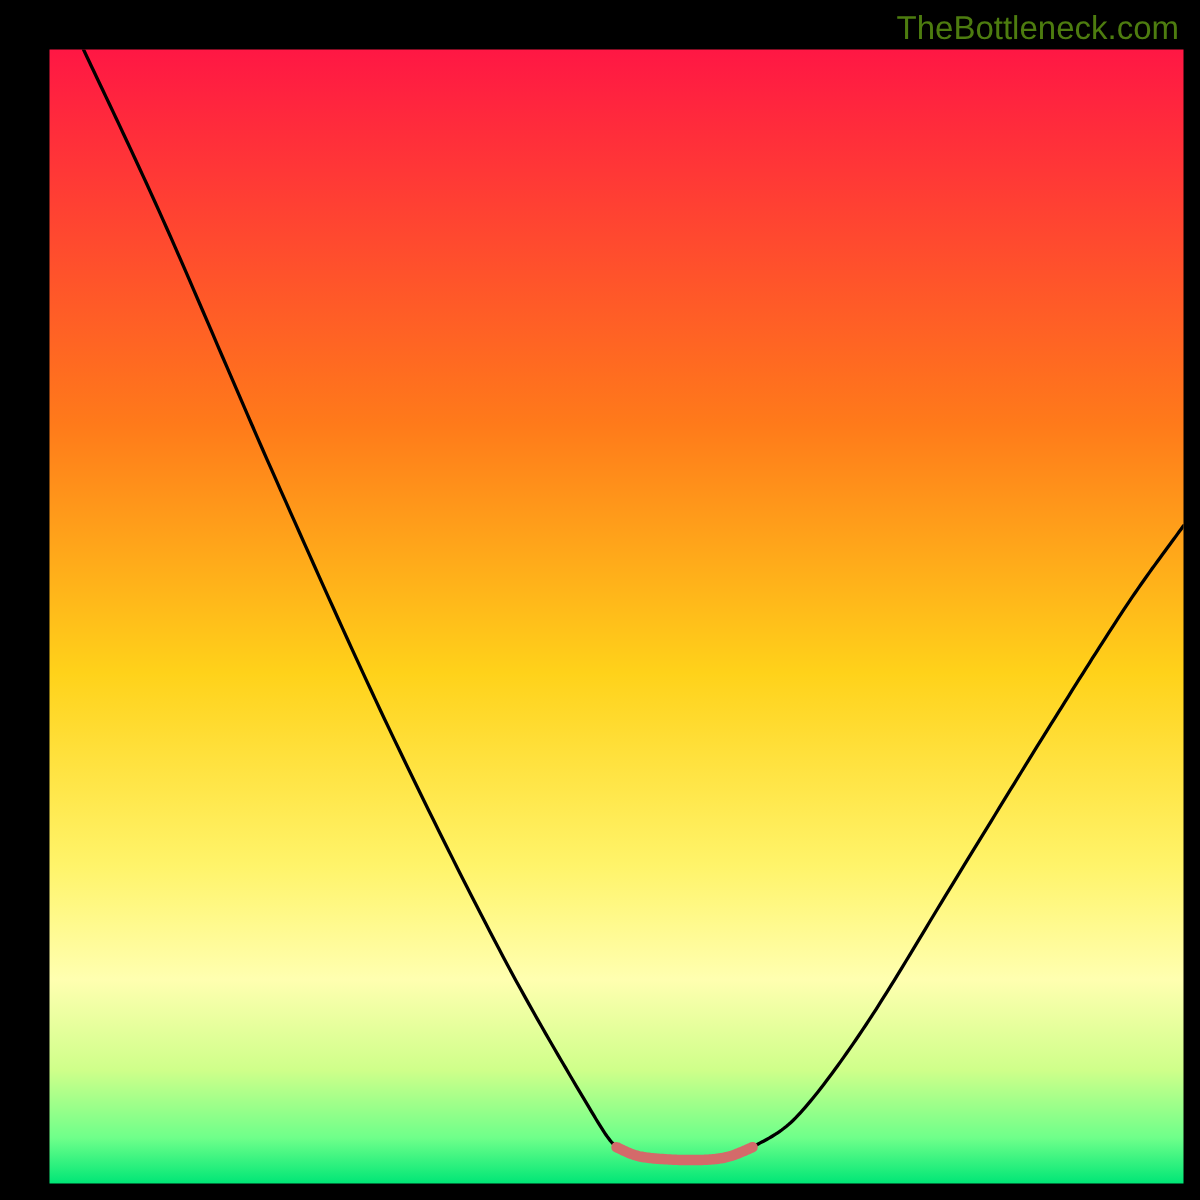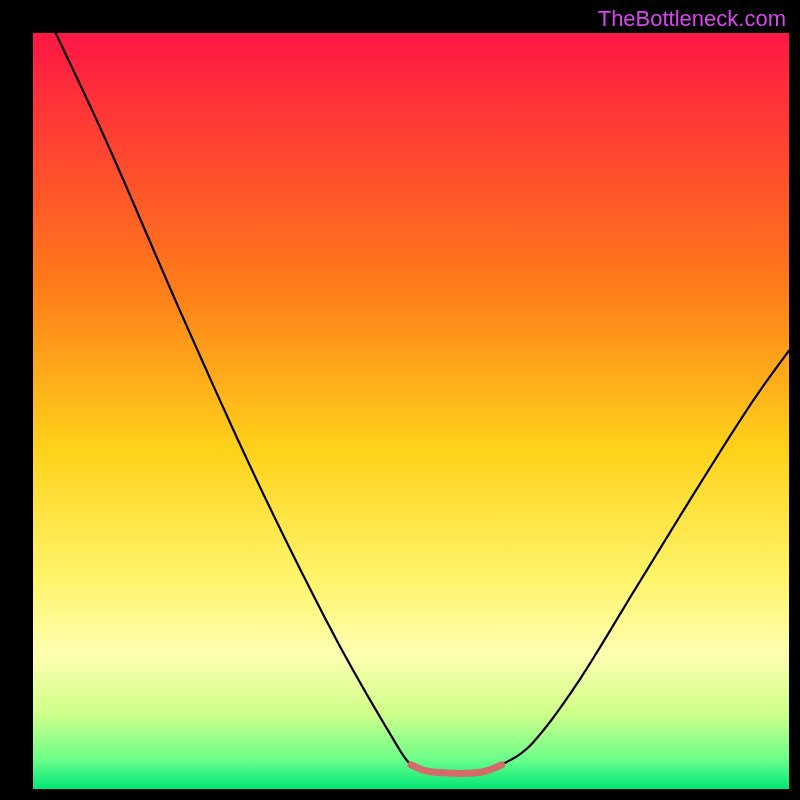--- a/index.html
+++ b/index.html
@@ -8,21 +8,21 @@
     width: 800px;
     height: 800px;
     background: #000;
     font-family: Arial, Helvetica, sans-serif;
     overflow: hidden;
   }
   .watermark {
     position: absolute;
     top: 6px;
     right: 14px;
-    color: #d946ef;
+    color: #4d7c0f;
     font-size: 22px;
     font-weight: 500;
     z-index: 10;
   }
   .chart-wrap {
     position: absolute;
     left: 0;
     top: 0;
     width: 800px;
     height: 800px;

